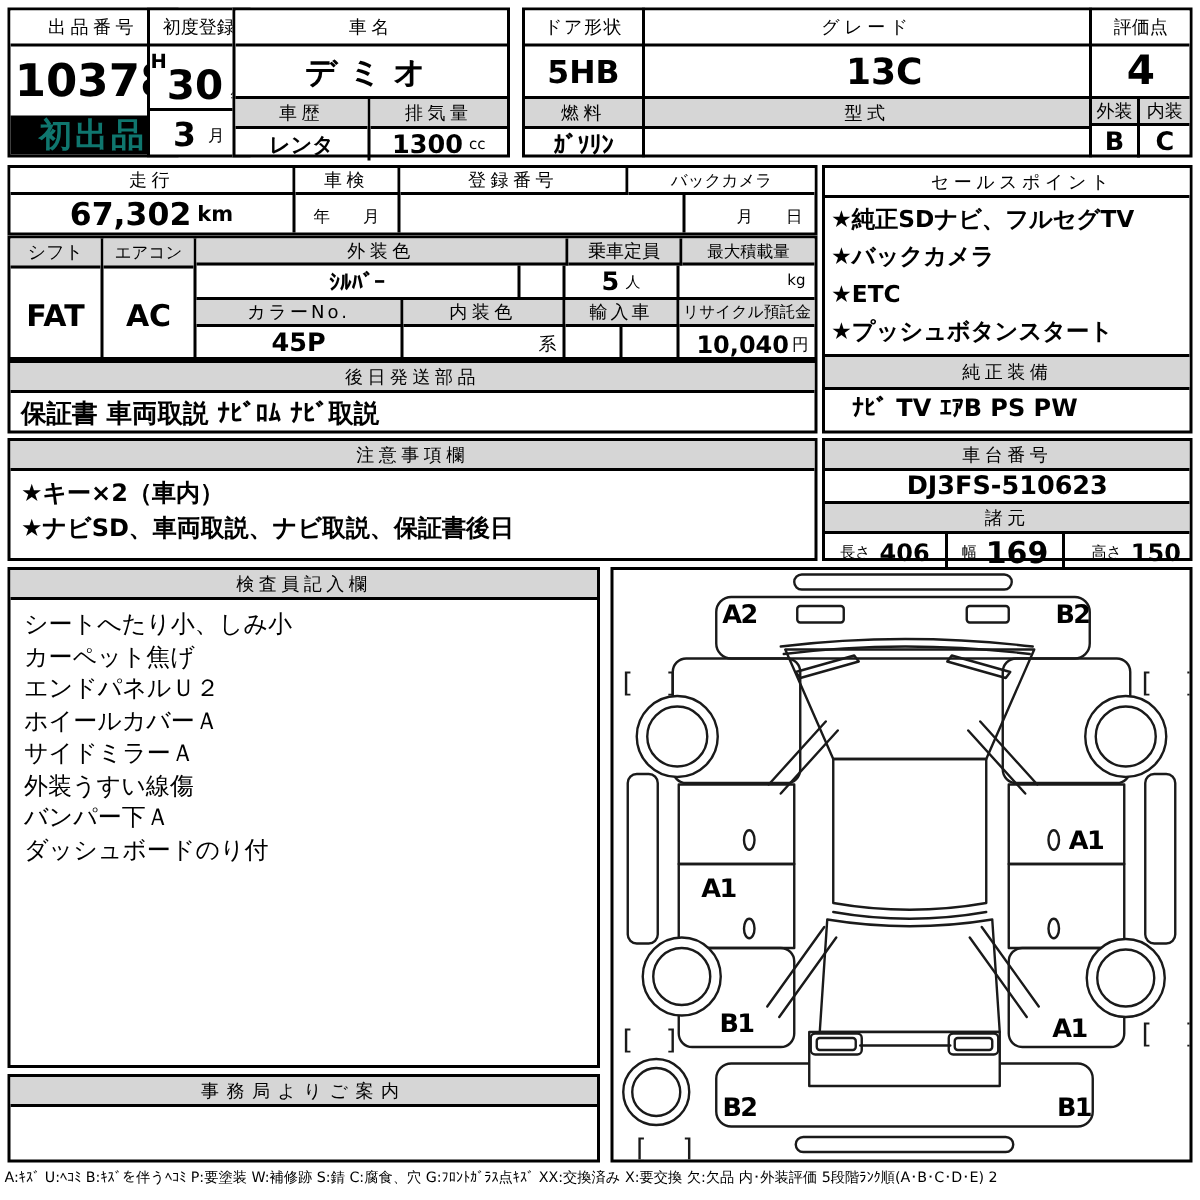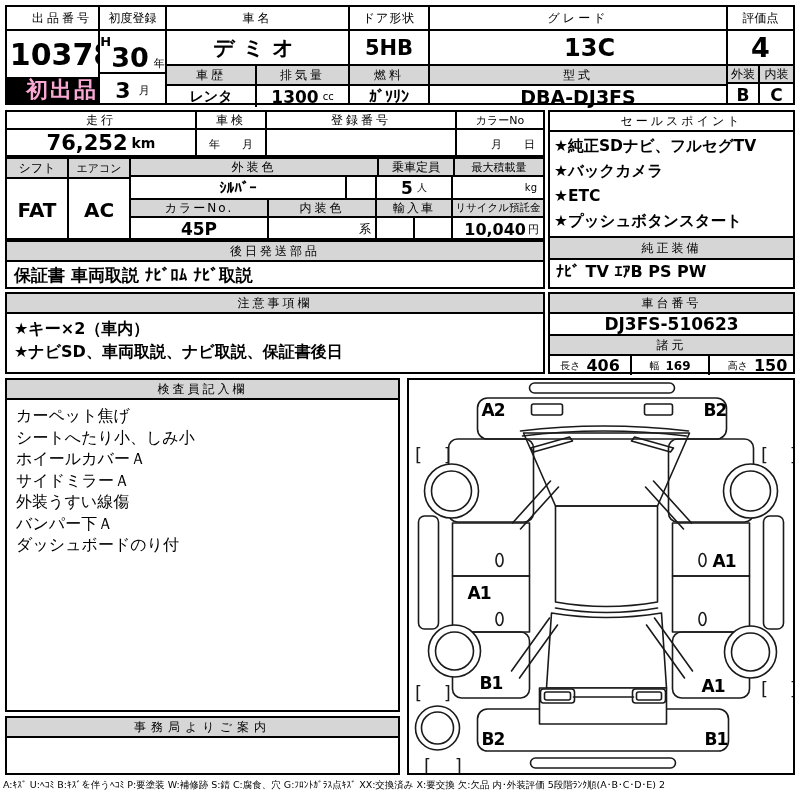--- a/index.html
+++ b/index.html
@@ -8,21 +8,21 @@
   .box{position:absolute;border:2px solid #000;background:#fff;box-sizing:border-box;}
   .hdr{background:#d6d6d6;border-bottom:2px solid #000;display:flex;align-items:center;justify-content:center;
        font-size:12px;letter-spacing:3px;white-space:nowrap;overflow:hidden;}
   .hdr.white{background:#fff;}
   .val{display:flex;align-items:center;justify-content:center;font-weight:bold;}
   .row{display:flex;}
   .cell{box-sizing:border-box;}
   .br{border-right:2px solid #000;}
   .bb{border-bottom:2px solid #000;}
   .unit{font-weight:normal;font-size:10px;margin-left:4px;}
-  .badge{position:absolute;left:0;right:0;bottom:0;height:26px;background:#000;color:#f9a8d4;
+  .badge{position:absolute;left:0;right:0;bottom:0;height:26px;background:#000;color:#0f766e;
          display:flex;align-items:center;justify-content:center;font-size:22px;font-weight:bold;letter-spacing:2px;}
   .lines{padding:3px 7px;font-weight:bold;}
   .dmg{position:absolute;font-size:17px;font-weight:bold;transform:translate(-50%,-50%);letter-spacing:-1px;}
   svg{display:block;}
   .legend{position:absolute;left:3px;top:779px;width:794px;font-size:9.5px;white-space:nowrap;overflow:hidden;}
 </style>
 </head>
 <body>
 
 <div id="sheet">
@@ -39,21 +39,21 @@
       <span style="font-size:13px;font-weight:bold;align-self:flex-start;margin-top:3px;">H</span>
       <span style="font-size:27px;font-weight:bold;line-height:1;">30</span>
       <span style="font-size:11px;margin-left:5px;">年</span>
     </div>
     <div style="height:32px;display:flex;align-items:center;justify-content:center;">
       <span style="font-size:22px;font-weight:bold;">3</span>
       <span style="font-size:11px;margin-left:8px;">月</span>
     </div>
   </div>
 
-  <div class="box" style="left:165px;top:5px;width:185px;height:100px;">
+  <div class="box" style="left:155px;top:5px;width:185px;height:100px;">
     <div class="hdr white" style="height:22px;">車名</div>
     <div class="val bb" style="height:33px;font-size:21px;letter-spacing:8px;">デミオ</div>
     <div class="row" style="height:41px;">
       <div class="cell br" style="width:90px;">
         <div class="hdr" style="height:18px;">車歴</div>
         <div class="val" style="height:21px;font-size:14px;">レンタ</div>
       </div>
       <div class="cell" style="flex:1;">
         <div class="hdr" style="height:18px;">排気量</div>
         <div class="val" style="height:21px;font-size:17px;">
@@ -68,46 +68,45 @@
     <div class="hdr white" style="height:22px;letter-spacing:1px;">ドア形状</div>
     <div class="val bb" style="height:33px;font-size:21px;">5HB</div>
     <div class="hdr" style="height:18px;">燃料</div>
     <div class="val" style="height:21px;font-size:16px;">ｶﾞｿﾘﾝ</div>
   </div>
 
   <div class="box" style="left:428px;top:5px;width:300px;height:100px;">
     <div class="hdr white" style="height:22px;">グレード</div>
     <div class="val bb" style="height:33px;font-size:24px;padding-left:23px;">13C</div>
     <div class="hdr" style="height:18px;">型式</div>
-    <div class="val" style="height:21px;font-size:19px;">DBA-DJ3FS</div>
   </div>
 
   <div class="box" style="left:726px;top:5px;width:69px;height:100px;">
     <div class="hdr white" style="height:22px;letter-spacing:0;">評価点</div>
     <div class="val bb" style="height:33px;font-size:27px;">4</div>
     <div class="row" style="height:18px;">
       <div class="hdr br cell" style="width:32px;height:18px;letter-spacing:0;border-bottom:2px solid #000;">外装</div>
       <div class="hdr cell" style="flex:1;height:18px;letter-spacing:0;border-bottom:2px solid #000;">内装</div>
     </div>
     <div class="row" style="height:21px;">
       <div class="val br cell" style="width:32px;font-size:17px;">B</div>
       <div class="val cell" style="flex:1;font-size:17px;">C</div>
     </div>
   </div>
 
   <div class="box" style="left:5px;top:110px;width:540px;height:47px;">
     <div class="row" style="height:18px;">
       <div class="hdr white br cell" style="width:190px;height:18px;">走行</div>
       <div class="hdr white br cell" style="width:70px;height:18px;">車検</div>
-      <div class="hdr white br cell" style="width:190px;height:18px;">登録番号</div>
-      <div class="hdr white cell" style="flex:1;height:18px;letter-spacing:0;font-size:11px;">カラーNo</div>
+      <div class="hdr white br cell" style="width:152px;height:18px;">登録番号</div>
+      <div class="hdr white cell" style="flex:1;height:18px;letter-spacing:0;font-size:11px;">バックカメラ</div>
     </div>
     <div class="row" style="height:25px;">
       <div class="val br cell" style="width:190px;font-size:21px;">
-        <span>76,252</span>
+        <span>67,302</span>
         <span class="unit" style="font-size:14px;font-weight:bold;">km</span>
       </div>
       <div class="val br cell" style="width:70px;font-size:11px;font-weight:normal;align-items:flex-end;padding-bottom:3px;">年　　月</div>
       <div class="val br cell" style="width:190px;"></div>
       <div class="val cell" style="flex:1;font-size:11px;font-weight:normal;align-items:flex-end;justify-content:flex-end;padding:0 8px 3px 0;">月　　日</div>
     </div>
   </div>
 
   <div class="box" style="left:5px;top:157px;width:540px;height:83px;">
     <div class="row" style="height:79px;">
@@ -169,48 +168,49 @@
 
   <div class="box" style="left:548px;top:110px;width:247px;height:179px;display:flex;flex-direction:column;">
     <div class="hdr white" style="height:18px;flex:none;padding-left:20px;">セールスポイント</div>
     <div class="lines" style="flex:1;font-size:15.5px;line-height:25px;padding:2px 4px;">
       <div>★純正SDナビ、フルセグTV</div>
       <div>★バックカメラ</div>
       <div>★ETC</div>
       <div>★プッシュボタンスタート</div>
     </div>
     <div class="hdr" style="height:20px;flex:none;border-top:2px solid #000;">純正装備</div>
-    <div class="lines" style="height:27px;flex:none;font-size:16px;padding:2px 6px;">ﾅﾋﾞ TV ｴｱB PS PW</div>
+    <div class="lines" style="height:27px;flex:none;font-size:16px;padding:2px 18px;">ﾅﾋﾞ TV ｴｱB PS PW</div>
   </div>
 
   <div class="box" style="left:548px;top:292px;width:247px;height:82px;display:flex;flex-direction:column;">
     <div class="hdr" style="height:18px;flex:none;">車台番号</div>
     <div class="val" style="height:20px;flex:none;font-size:17px;">DJ3FS-510623</div>
     <div class="hdr" style="height:18px;flex:none;border-top:2px solid #000;">諸元</div>
     <div class="row" style="flex:1;">
       <div class="val br cell" style="width:82px;gap:6px;">
         <span style="font-size:10px;font-weight:normal;">長さ</span>
         <span style="font-size:16px;">406</span>
       </div>
       <div class="val br cell" style="width:78px;gap:6px;">
         <span style="font-size:10px;font-weight:normal;">幅</span>
-        <span style="font-size:12px;">169</span>
+        <span style="font-size:20px;">169</span>
       </div>
       <div class="val cell" style="flex:1;gap:6px;padding-left:12px;">
         <span style="font-size:10px;font-weight:normal;">高さ</span>
         <span style="font-size:16px;">150</span>
       </div>
     </div>
   </div>
 
   <div class="box" style="left:5px;top:378px;width:395px;height:334px;">
     <div class="hdr" style="height:18px;">検査員記入欄</div>
     <div style="padding:5px 9px;font-size:16px;line-height:21.5px;">
+      <div>シートへたり小、しみ小</div>
       <div>カーペット焦げ</div>
-      <div>シートへたり小、しみ小</div>
+      <div>エンドパネルＵ２</div>
       <div>ホイールカバーＡ</div>
       <div>サイドミラーＡ</div>
       <div>外装うすい線傷</div>
       <div>バンパー下Ａ</div>
       <div>ダッシュボードのり付</div>
     </div>
   </div>
 
   <div class="box" style="left:5px;top:716px;width:395px;height:59px;">
     <div class="hdr" style="height:18px;letter-spacing:5px;">事務局よりご案内</div>

